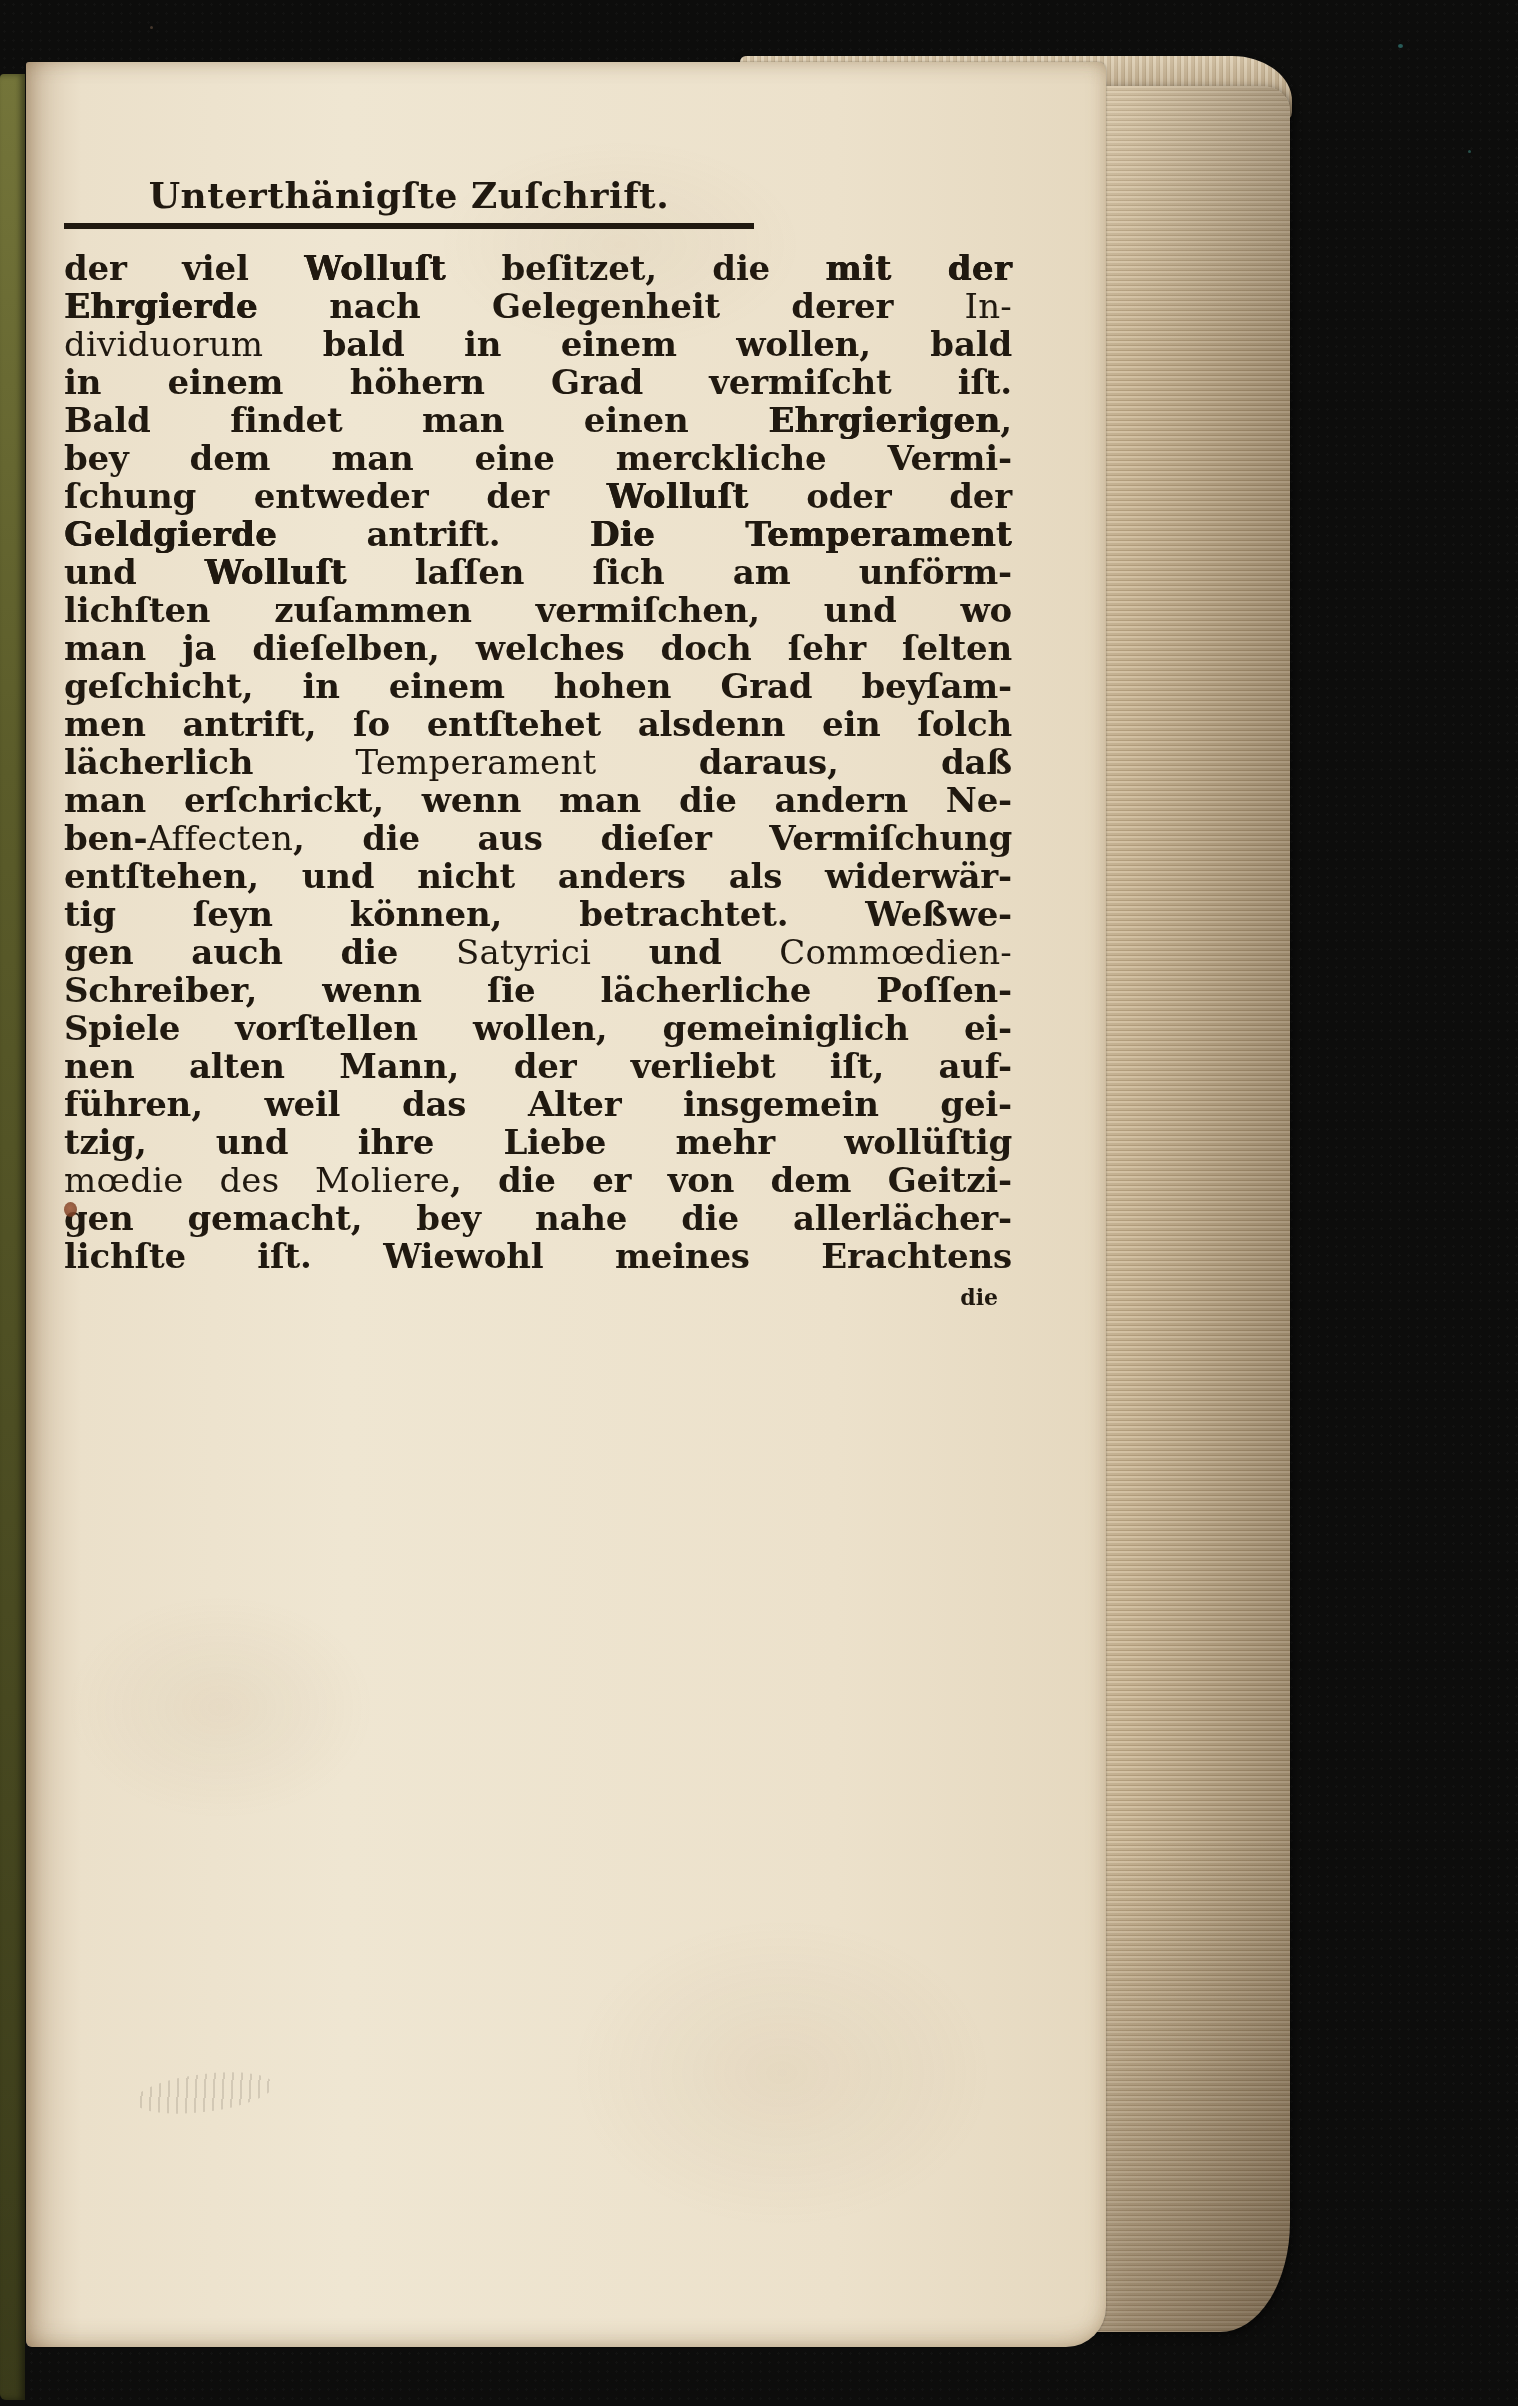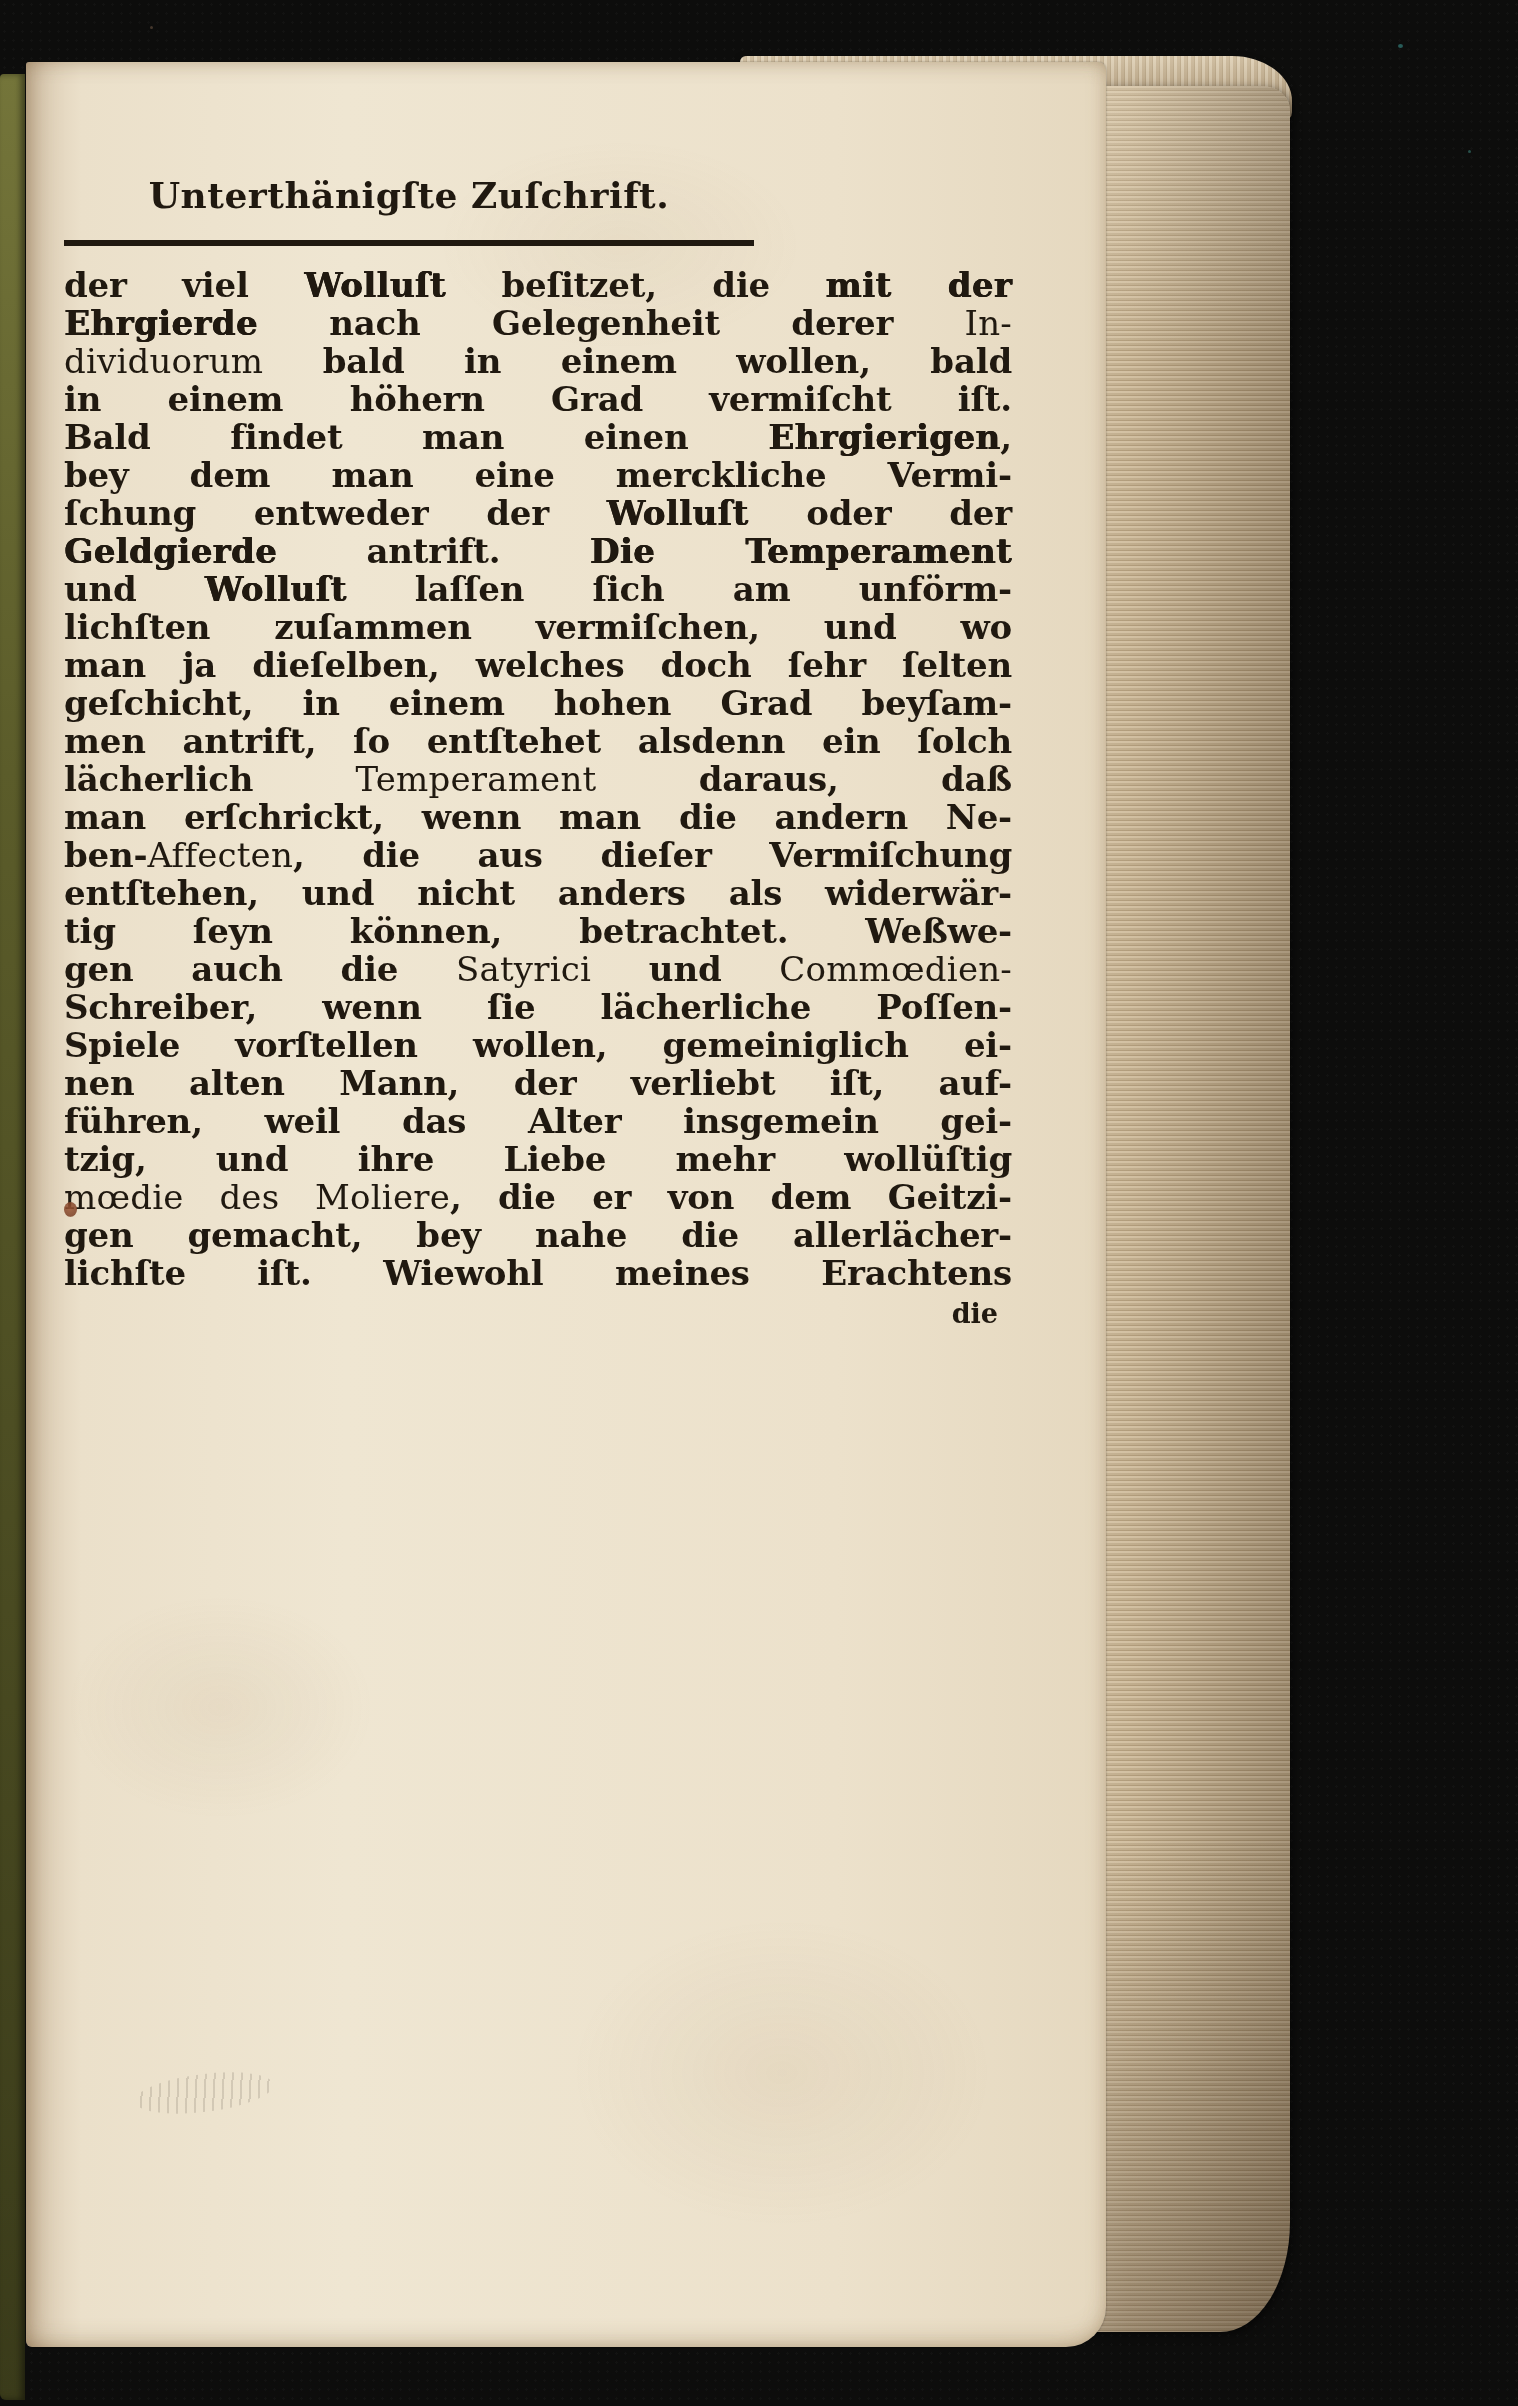--- a/index.html
+++ b/index.html
@@ -62,21 +62,21 @@
   }
   .text-column{
     position:absolute;left:38px;top:112px;width:948px;
     color:var(--color-ink,#201910);
   }
   .header-block{width:690px;}
   .header-title{
     text-align:center;
     font-size:36px;font-weight:700;
     letter-spacing:.5px;
-    margin-bottom:24px;
+    margin-bottom:7px;
     white-space:nowrap;
   }
   .header-rule{
     width:690px;height:5px;
     border-top:4px solid var(--color-ink,#201910);
     border-bottom:2px solid var(--color-ink,#201910);
     margin-bottom:20px;
   }
   .body-text{width:948px;}
   .text-line{
@@ -88,21 +88,21 @@
   }
   .run-fr{font-weight:700;}
   .run-em{
     font-weight:700;
     text-shadow:0.7px 0 currentColor,0 0 .5px currentColor;
     letter-spacing:.4px;
   }
   .run-ro{font-weight:400;letter-spacing:.2px;}
   .catchword{
     width:948px;
-    font-size:27px;line-height:44px;font-weight:700;
+    font-size:22px;line-height:44px;font-weight:700;
     text-align:right;
     padding-right:14px;
   }
   
   .ink-stain{
     position:absolute;left:38px;top:1140px;width:13px;height:15px;
     background:radial-gradient(circle at 45% 40%,#9a5434,#7b3f24 70%,rgba(123,63,36,0));
     border-radius:50%;opacity:.85;
   }
   .scuff-marks{

